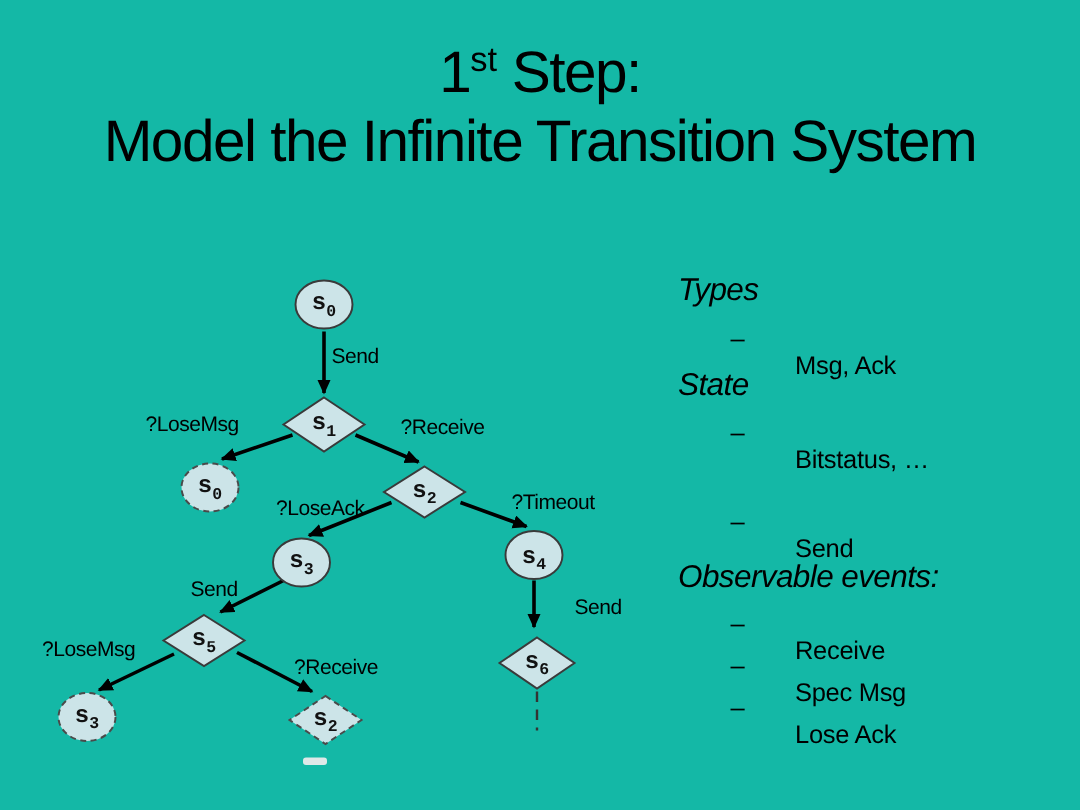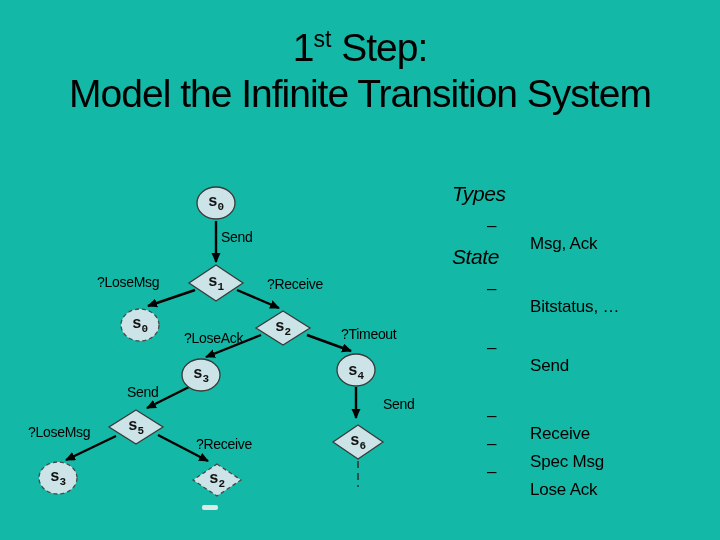--- a/index.html
+++ b/index.html
@@ -95,17 +95,18 @@
   <span class="node-label" style="left:358px;top:442px"><span>s</span><sub>6</sub></span>
 
   <div class="rc-head" style="top:182px">Types</div>
   <div class="rc-item" style="top:216px"><span>–</span><span class="txt">Msg, Ack</span></div>
 
   <div class="rc-head" style="top:245px">State</div>
   <div class="rc-item" style="top:279px"><span>–</span><span class="txt">Bitstatus, …</span></div>
 
   <div class="rc-item" style="top:338px"><span>–</span><span class="txt">Send</span></div>
 
+  <div class="rc-head" style="top:373px">Observable events:</div>
   <div class="rc-item" style="top:406px"><span>–</span><span class="txt">Receive</span></div>
   <div class="rc-item" style="top:434px"><span>–</span><span class="txt">Spec Msg</span></div>
   <div class="rc-item" style="top:462px"><span>–</span><span class="txt">Lose Ack</span></div>
 
 </div>
 
 </body></html>

